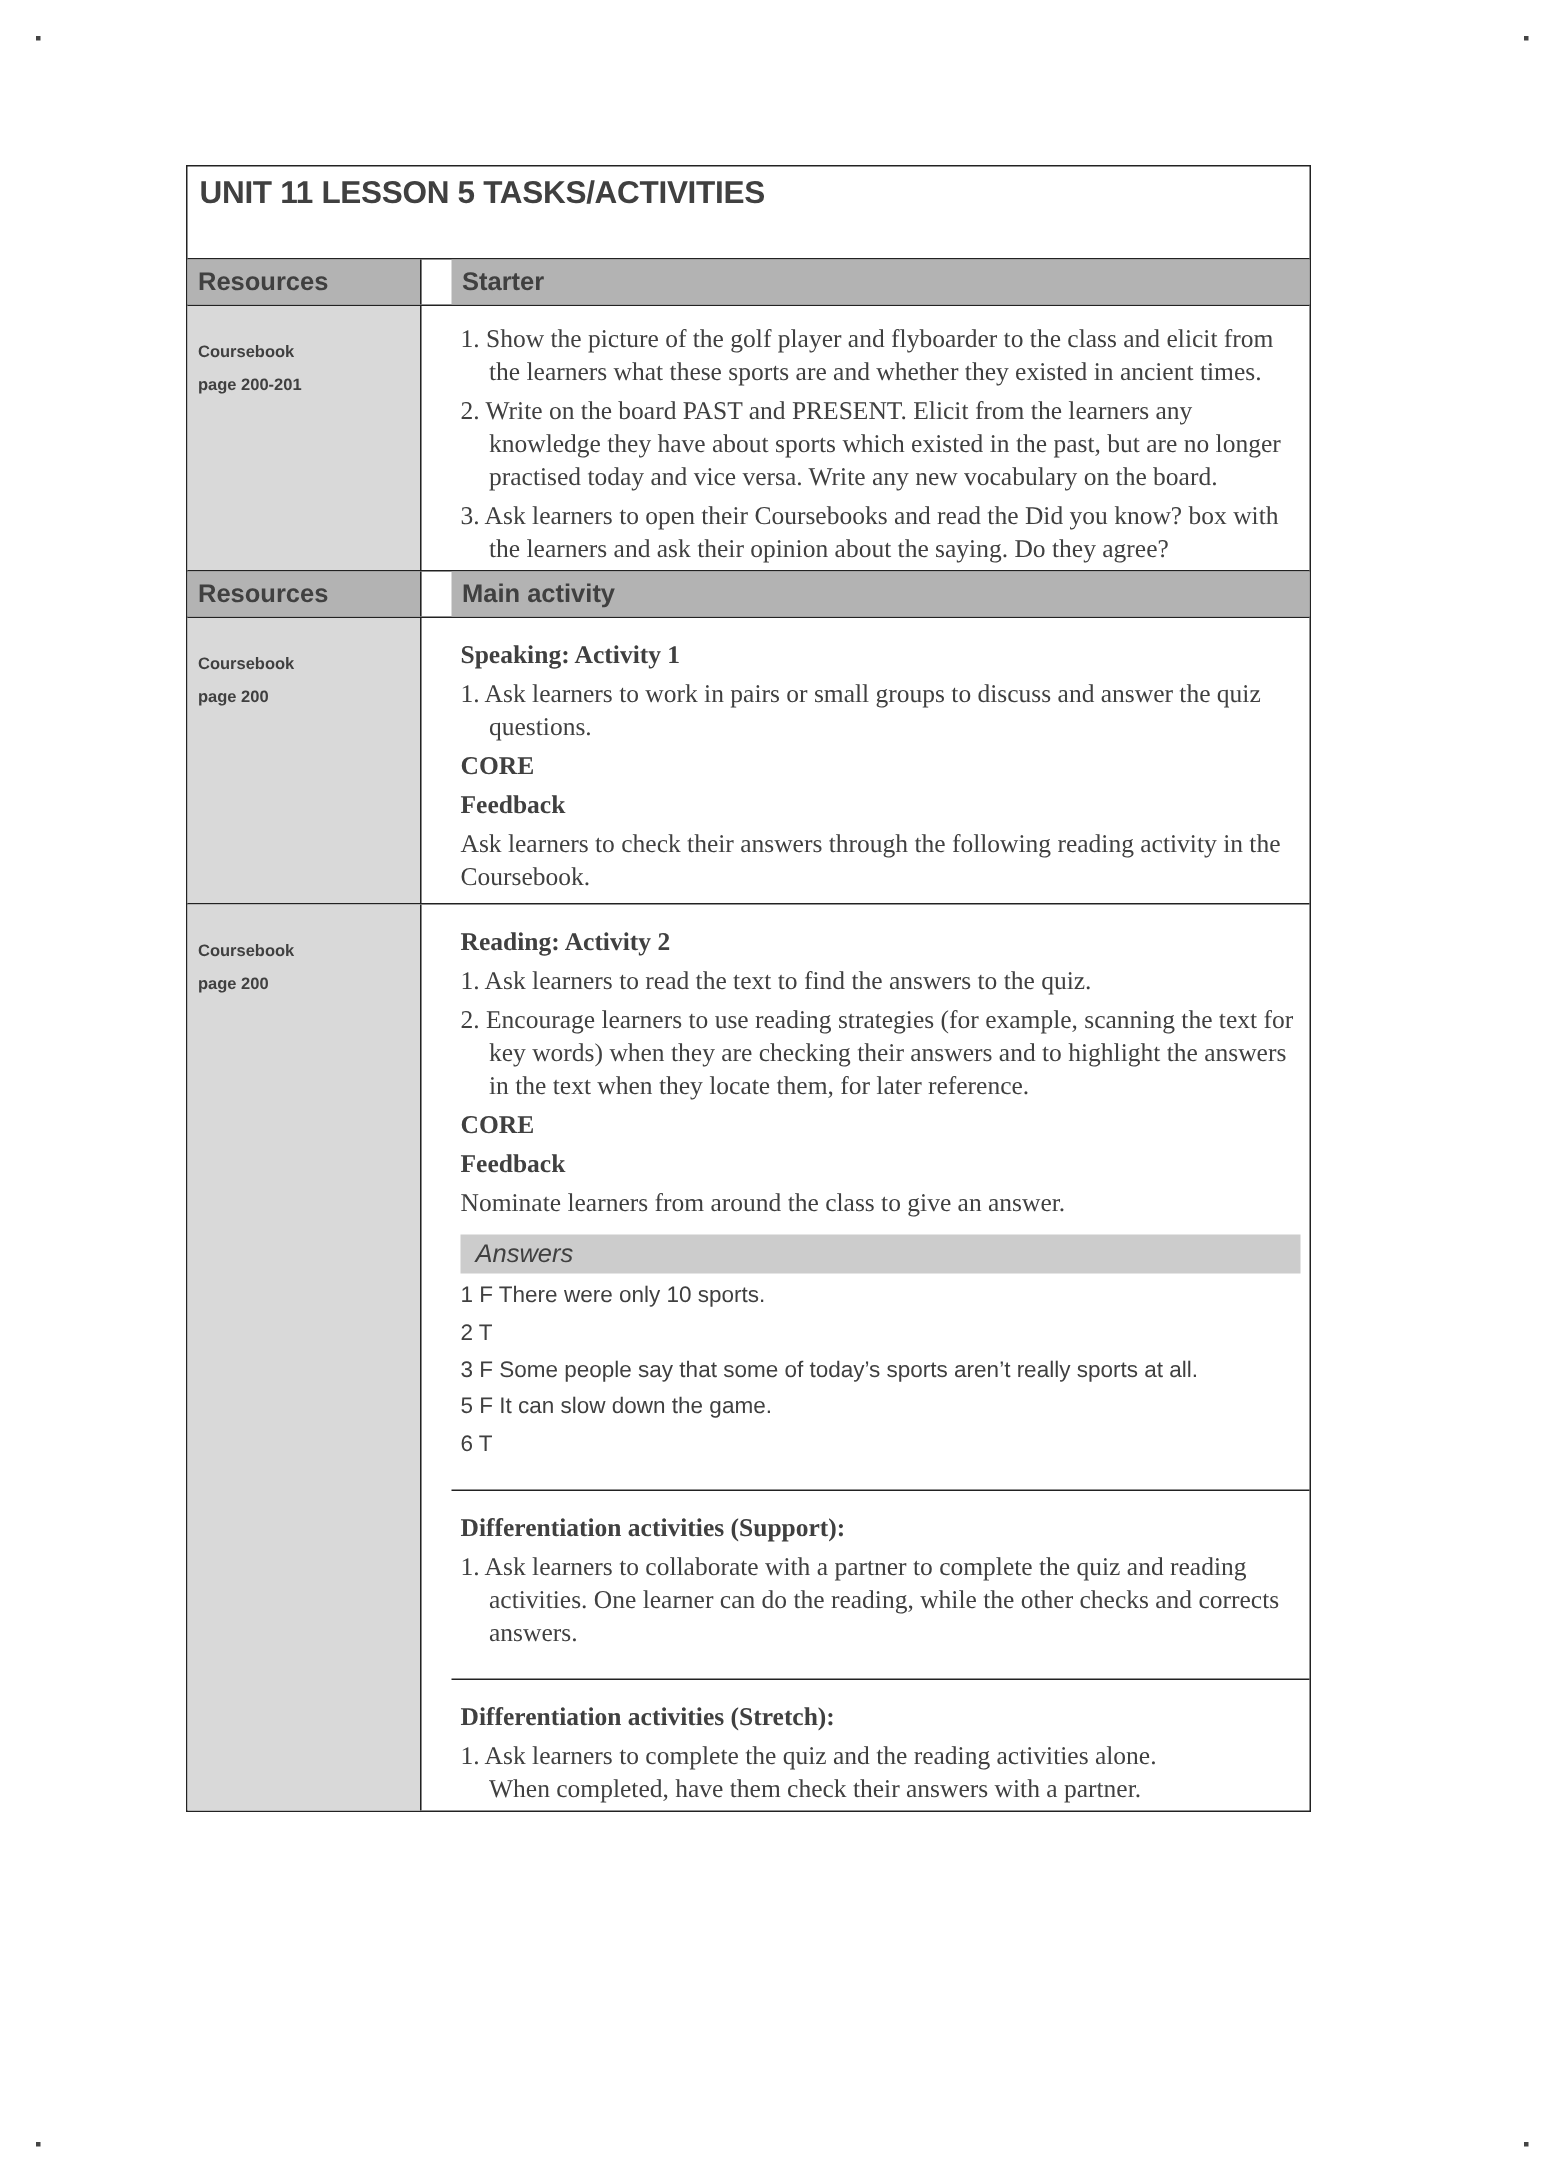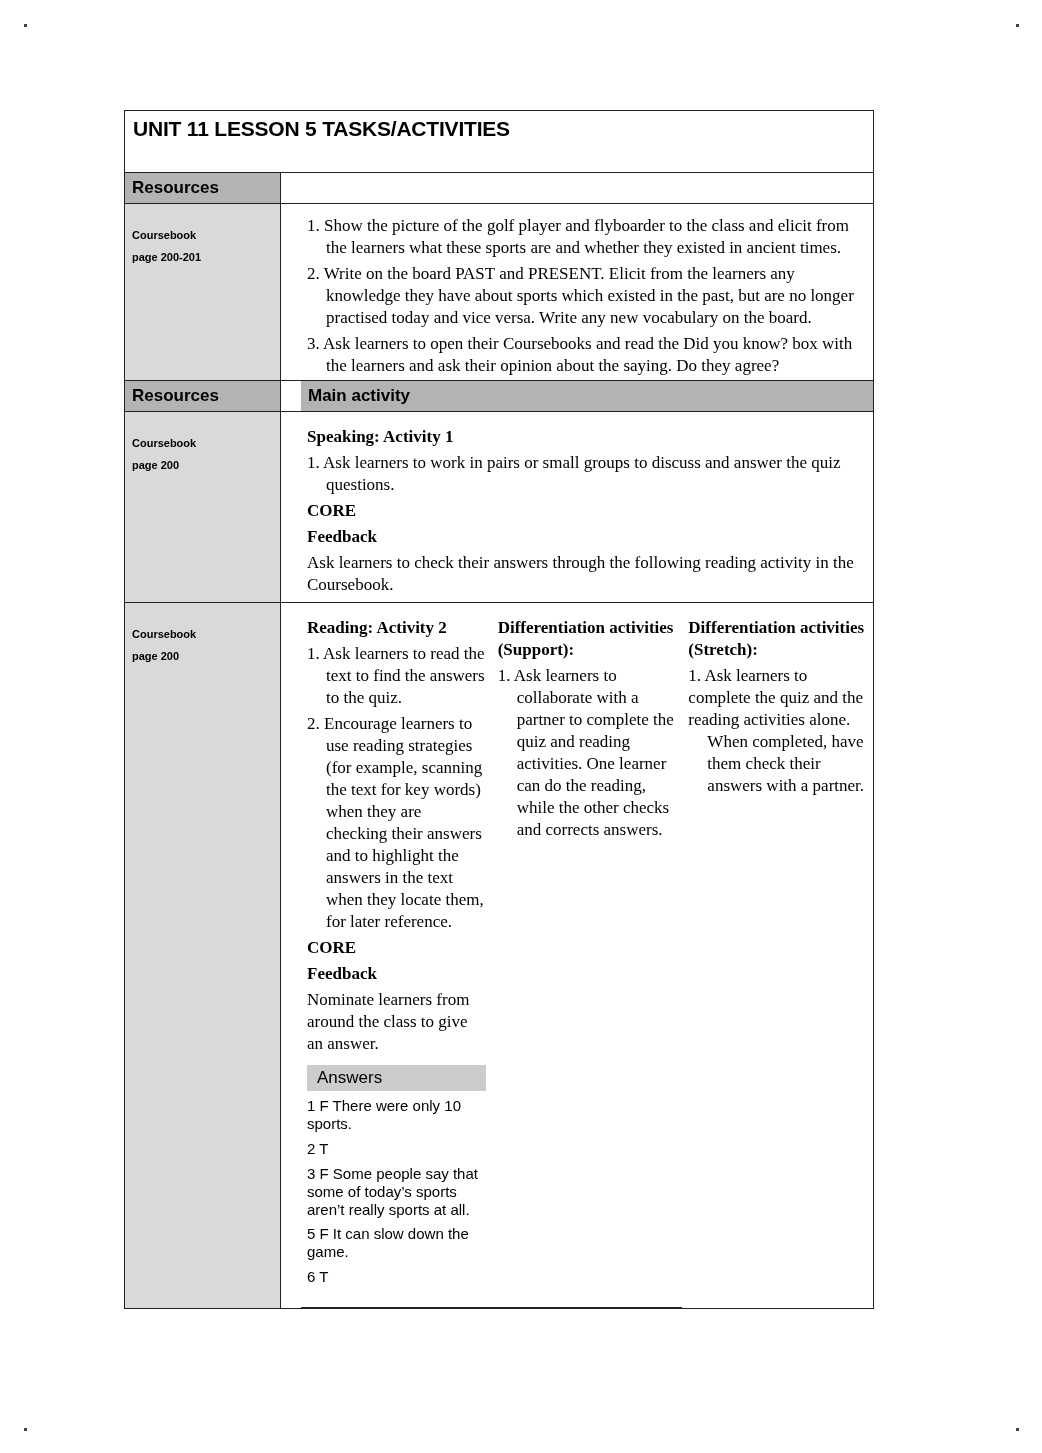--- a/index.html
+++ b/index.html
@@ -1,21 +1,21 @@
 <!DOCTYPE html>
 <html><head>
   <meta charset="utf-8">
   <style>
     html, body { margin: 0; padding: 0; background: #ffffff; }
     body { width: 1042px; height: 1453px; position: relative; overflow: hidden; }
     .crop { position: absolute; width: 3px; height: 3px; background: #444; }
     .sheet {
       position: absolute; left: 124px; top: 110px; width: 750px;
       border: 1.5px solid #222; box-sizing: border-box;
-      font-family: "Liberation Serif", serif; color: #000000;
+      font-family: "Liberation Serif", serif; color: #404040;
     }
     .title-row {
       height: 62px; border-bottom: 1.5px solid #222; box-sizing: border-box;
       padding: 6px 8px 0 8px;
       font-family: "Liberation Sans", sans-serif; font-weight: bold; font-size: 21px;
       letter-spacing: -0.2px;
     }
     .row { display: flex; border-bottom: 1.5px solid #222; gap: 20px; }
     .row:last-child { border-bottom: none; }
     .lcol {
@@ -27,42 +27,43 @@
     .hdr .lcol, .hdr .rcol {
       background: #b3b3b3; font-family: "Liberation Sans", sans-serif; font-weight: bold;
       font-size: 17px; padding: 4px 7px; line-height: 22px;
     }
     .hdr .lcol { background: #b3b3b3; }
     .item { padding-left: 19px; text-indent: -19px; margin-bottom: 4px; }
     .sub { font-weight: bold; margin: 3px 0 4px 0; }
     .para { margin-bottom: 3px; }
     .answers-bar {
       background: #cccccc; margin: 10px 0 6px 0; padding: 1px 10px;
-      font-family: "Liberation Sans", sans-serif; font-size: 17px; line-height: 24px;
+      font-family: "Liberation Sans", sans-serif; font-size: 17px; line-height: 24px; font-style: italic;
     }
     .ans {
       font-family: "Liberation Sans", sans-serif; font-size: 15px; line-height: 18px; margin-bottom: 6.8px;
     }
-    .rsplit { flex: 1; display: flex; }
+    .rsplit { flex: 1; display: flex; flex-direction: column; }
     .rsplit .rcol { border-bottom: 1.5px solid #222; }
     .rsplit .rcol:last-child { border-bottom: none; }
   </style>
 </head>
 <body>
 
 <div class="crop" style="left:24px;top:24px;"></div>
 <div class="crop" style="left:1016px;top:24px;"></div>
 <div class="crop" style="left:24px;top:1428px;"></div>
 <div class="crop" style="left:1016px;top:1428px;"></div>
 
 <div class="sheet">
   <div class="title-row">UNIT 11 LESSON 5 TASKS/ACTIVITIES</div>
 
   <div class="row hdr">
     <div class="lcol">Resources</div>
+    <div class="rcol">Starter</div>
   </div>
 
   <div class="row">
     <div class="lcol">
       <div>Coursebook</div>
       <div>page 200-201</div>
     </div>
     <div class="rcol">
       <div class="item">1. Show the picture of the golf player and flyboarder to the class and elicit from the learners what these sports are and whether they existed in ancient times.</div>
       <div class="item">2. Write on the board PAST and PRESENT. Elicit from the learners any knowledge they have about sports which existed in the past, but are no longer practised today and vice versa. Write any new vocabulary on the board.</div>

